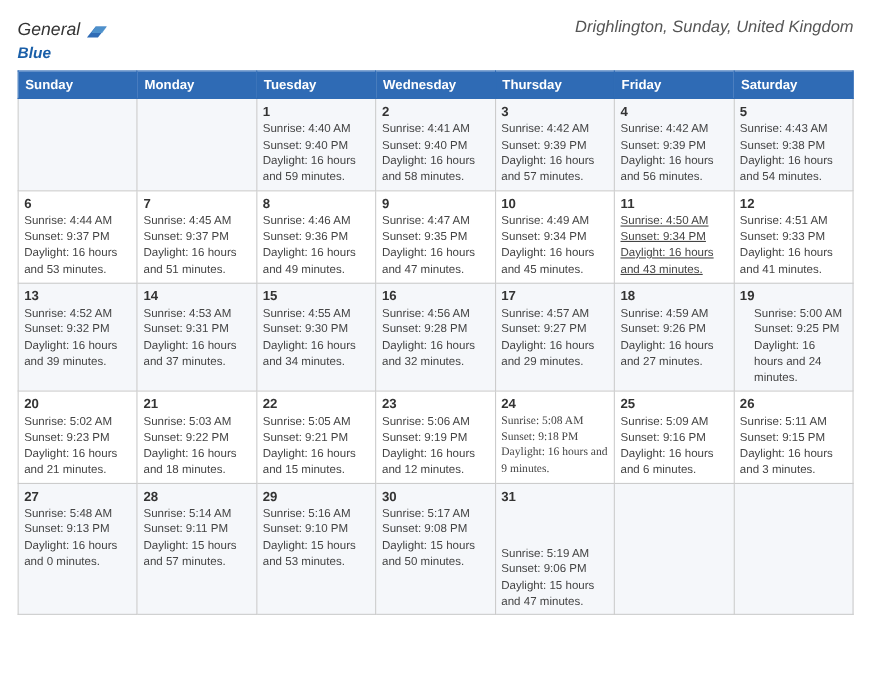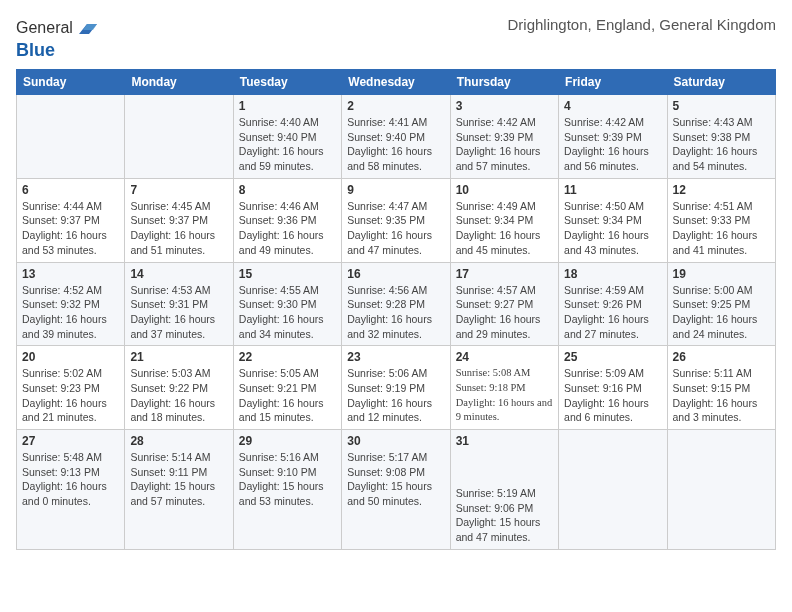--- a/index.html
+++ b/index.html
@@ -8,20 +8,21 @@
       background: #fff;
       width: 792px;
       min-height: 612px;
       padding: 16px;
     }
     .header-area {
       display: flex;
       justify-content: space-between;
       align-items: flex-start;
       margin-bottom: 8px;
+      font-style: italic;
     }
     .logo {
       display: flex;
       align-items: center;
     }
     .logo-general { color: #333; }
     .logo-blue { color: #1a5fa8; }
     .logo-icon {
       width: 24px;
       height: 24px;
@@ -89,25 +90,25 @@
 <div class="header-area">
   <div class="logo">
     <div>
       <div style="display:flex;align-items:center;">
         <span class="logo-general">General</span>
         <svg class="logo-icon" viewBox="0 0 24 24">
           <polygon points="4,18 14,18 22,8 12,8" fill="#2f6bb5"></polygon>
           <polygon points="8,14 18,14 22,8 12,8" fill="#5a9fd4" opacity="0.7"></polygon>
         </svg>
       </div>
-      <div class="logo-blue" style="font-size:18px;font-weight:bold;color:#1a5fa8;">Blue</div>
+      <div class="logo-blue" style="font-size:14px;font-weight:bold;color:#1a5fa8;">Blue</div>
     </div>
   </div>
   <div class="title-area">
-    <div class="location">Drighlington, England, General Kingdom</div>
+    <div class="location">Drighlington, Sunday, United Kingdom</div>
   </div>
 </div>
 
 <table>
   <thead>
     <tr>
     <th>Sunday</th>
         <th>Monday</th>
         <th>Tuesday</th>
         <th>Wednesday</th>
@@ -177,21 +178,21 @@
 Daylight: 16 hours and 47 minutes.</div>
         </td>
         <td>
           <span class="day-number">10</span>
           <div class="day-info" style="white-space: pre-line;">Sunrise: 4:49 AM
 Sunset: 9:34 PM
 Daylight: 16 hours and 45 minutes.</div>
         </td>
         <td>
           <span class="day-number">11</span>
-          <div class="day-info" style="white-space: pre-line;">Sunrise: 4:50 AM
+          <div class="day-info" style="white-space: pre-line; text-decoration: underline;">Sunrise: 4:50 AM
 Sunset: 9:34 PM
 Daylight: 16 hours and 43 minutes.</div>
         </td>
         <td>
           <span class="day-number">12</span>
           <div class="day-info" style="white-space: pre-line;">Sunrise: 4:51 AM
 Sunset: 9:33 PM
 Daylight: 16 hours and 41 minutes.</div>
         </td>
       </tr>
@@ -227,21 +228,21 @@
 Daylight: 16 hours and 29 minutes.</div>
         </td>
         <td>
           <span class="day-number">18</span>
           <div class="day-info" style="white-space: pre-line;">Sunrise: 4:59 AM
 Sunset: 9:26 PM
 Daylight: 16 hours and 27 minutes.</div>
         </td>
         <td>
           <span class="day-number">19</span>
-          <div class="day-info" style="white-space: pre-line;">Sunrise: 5:00 AM
+          <div class="day-info" style="white-space: pre-line; margin-left: 13px;">Sunrise: 5:00 AM
 Sunset: 9:25 PM
 Daylight: 16 hours and 24 minutes.</div>
         </td>
       </tr>
       <tr>
         <td>
           <span class="day-number">20</span>
           <div class="day-info" style="white-space: pre-line;">Sunrise: 5:02 AM
 Sunset: 9:23 PM
 Daylight: 16 hours and 21 minutes.</div>

